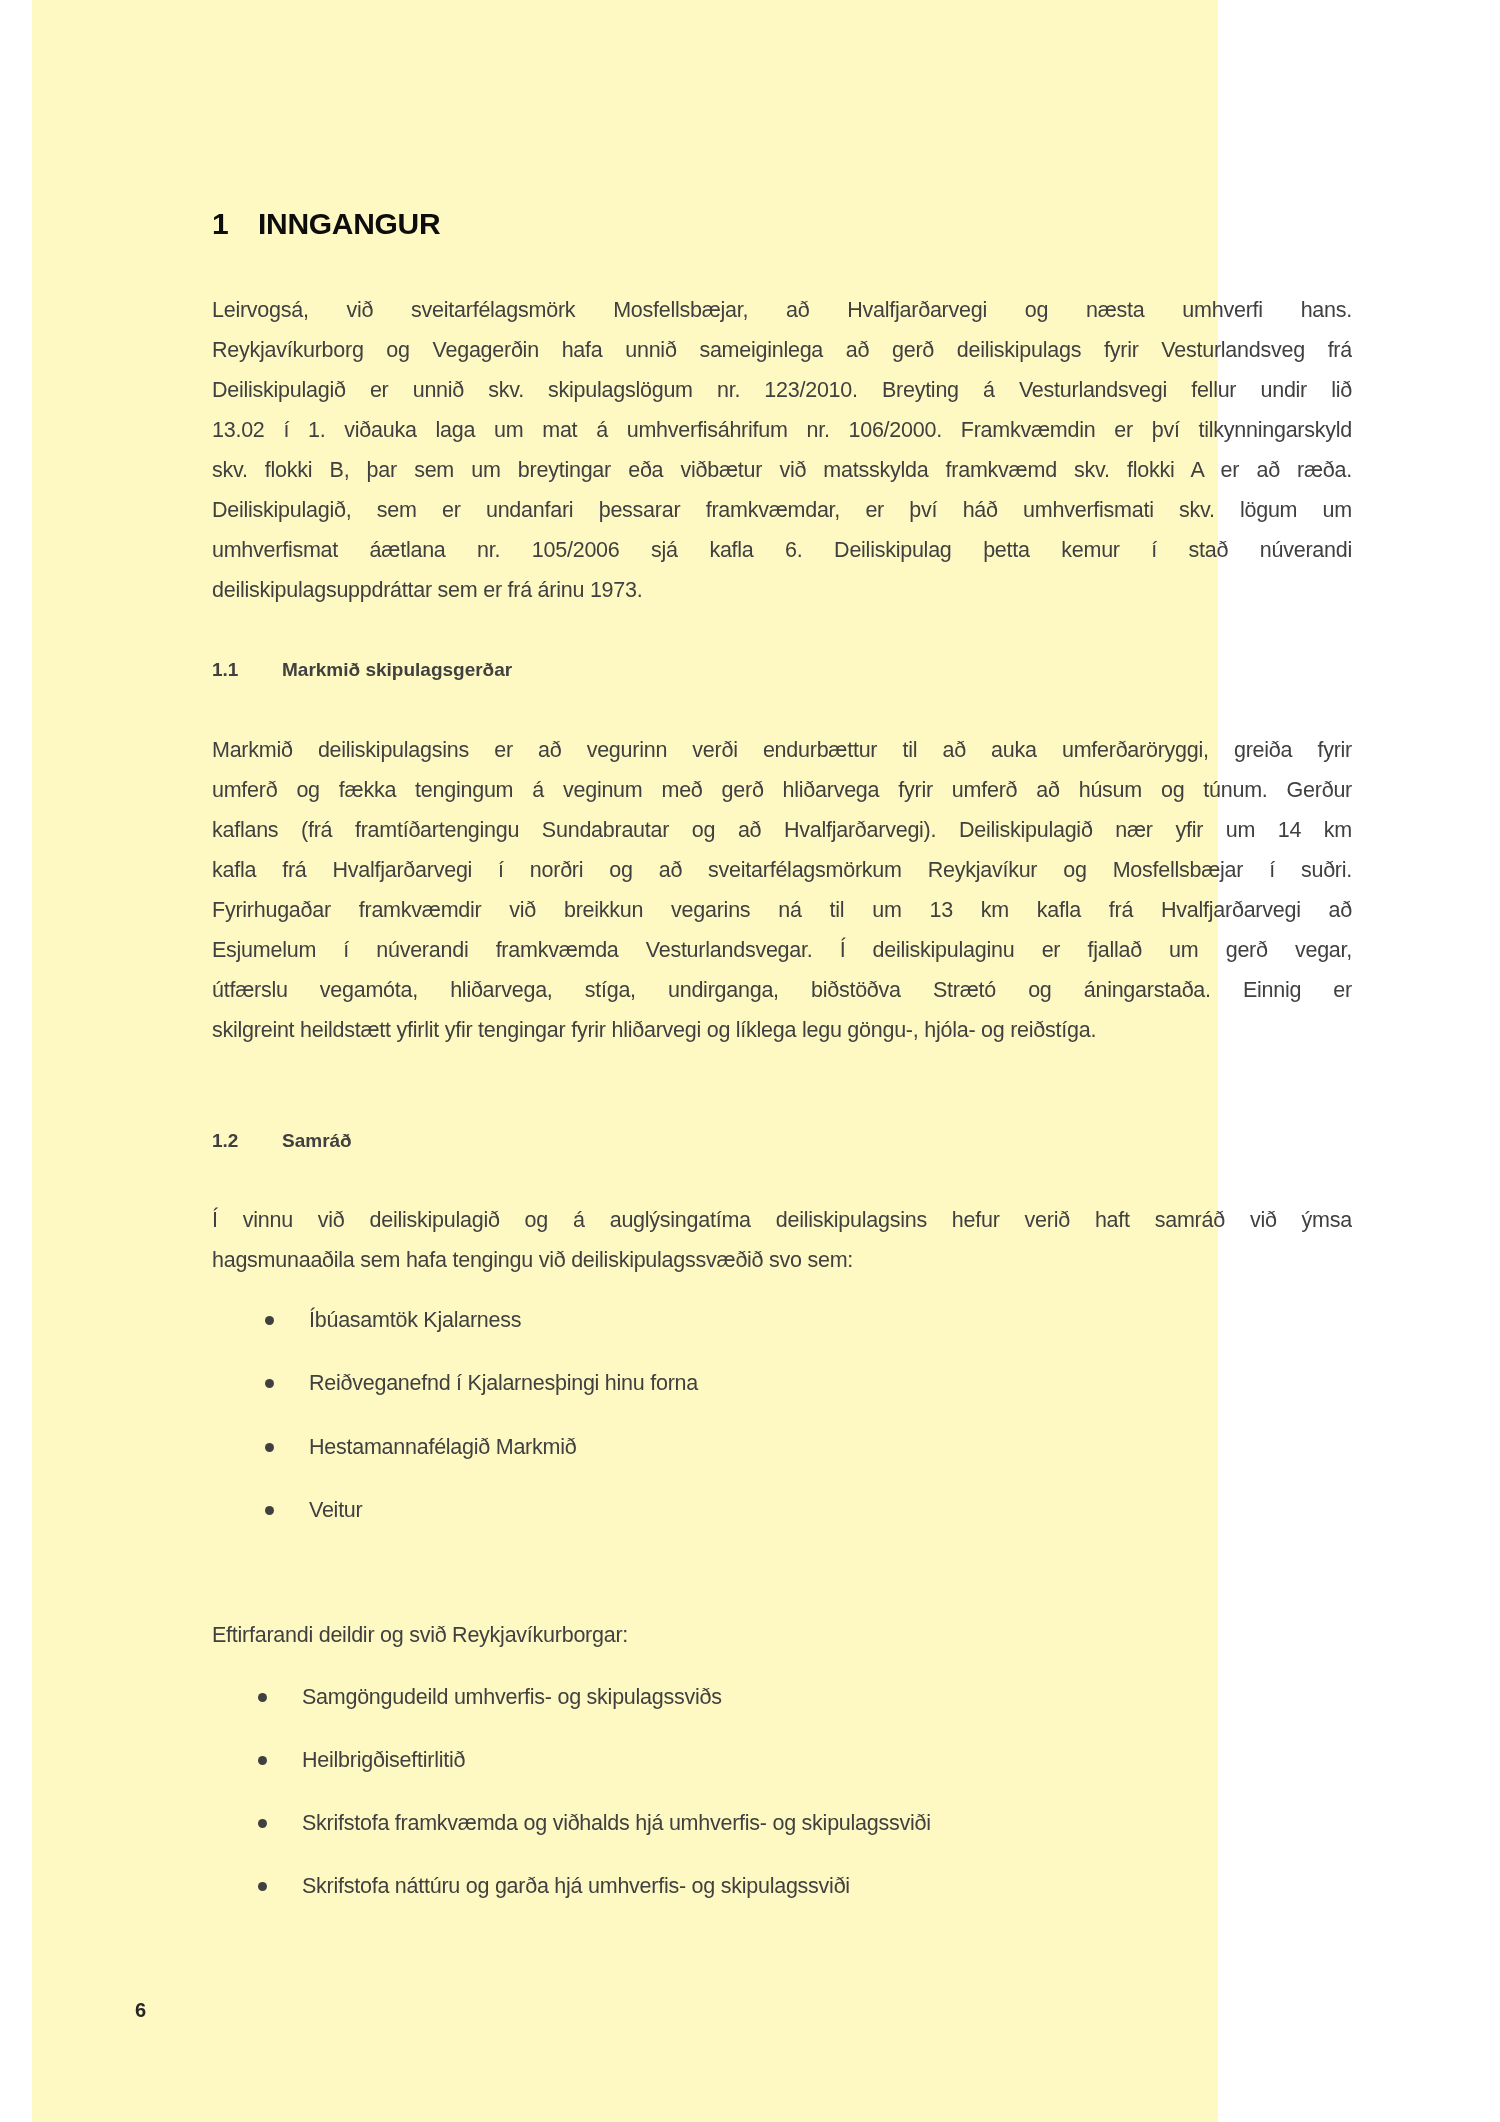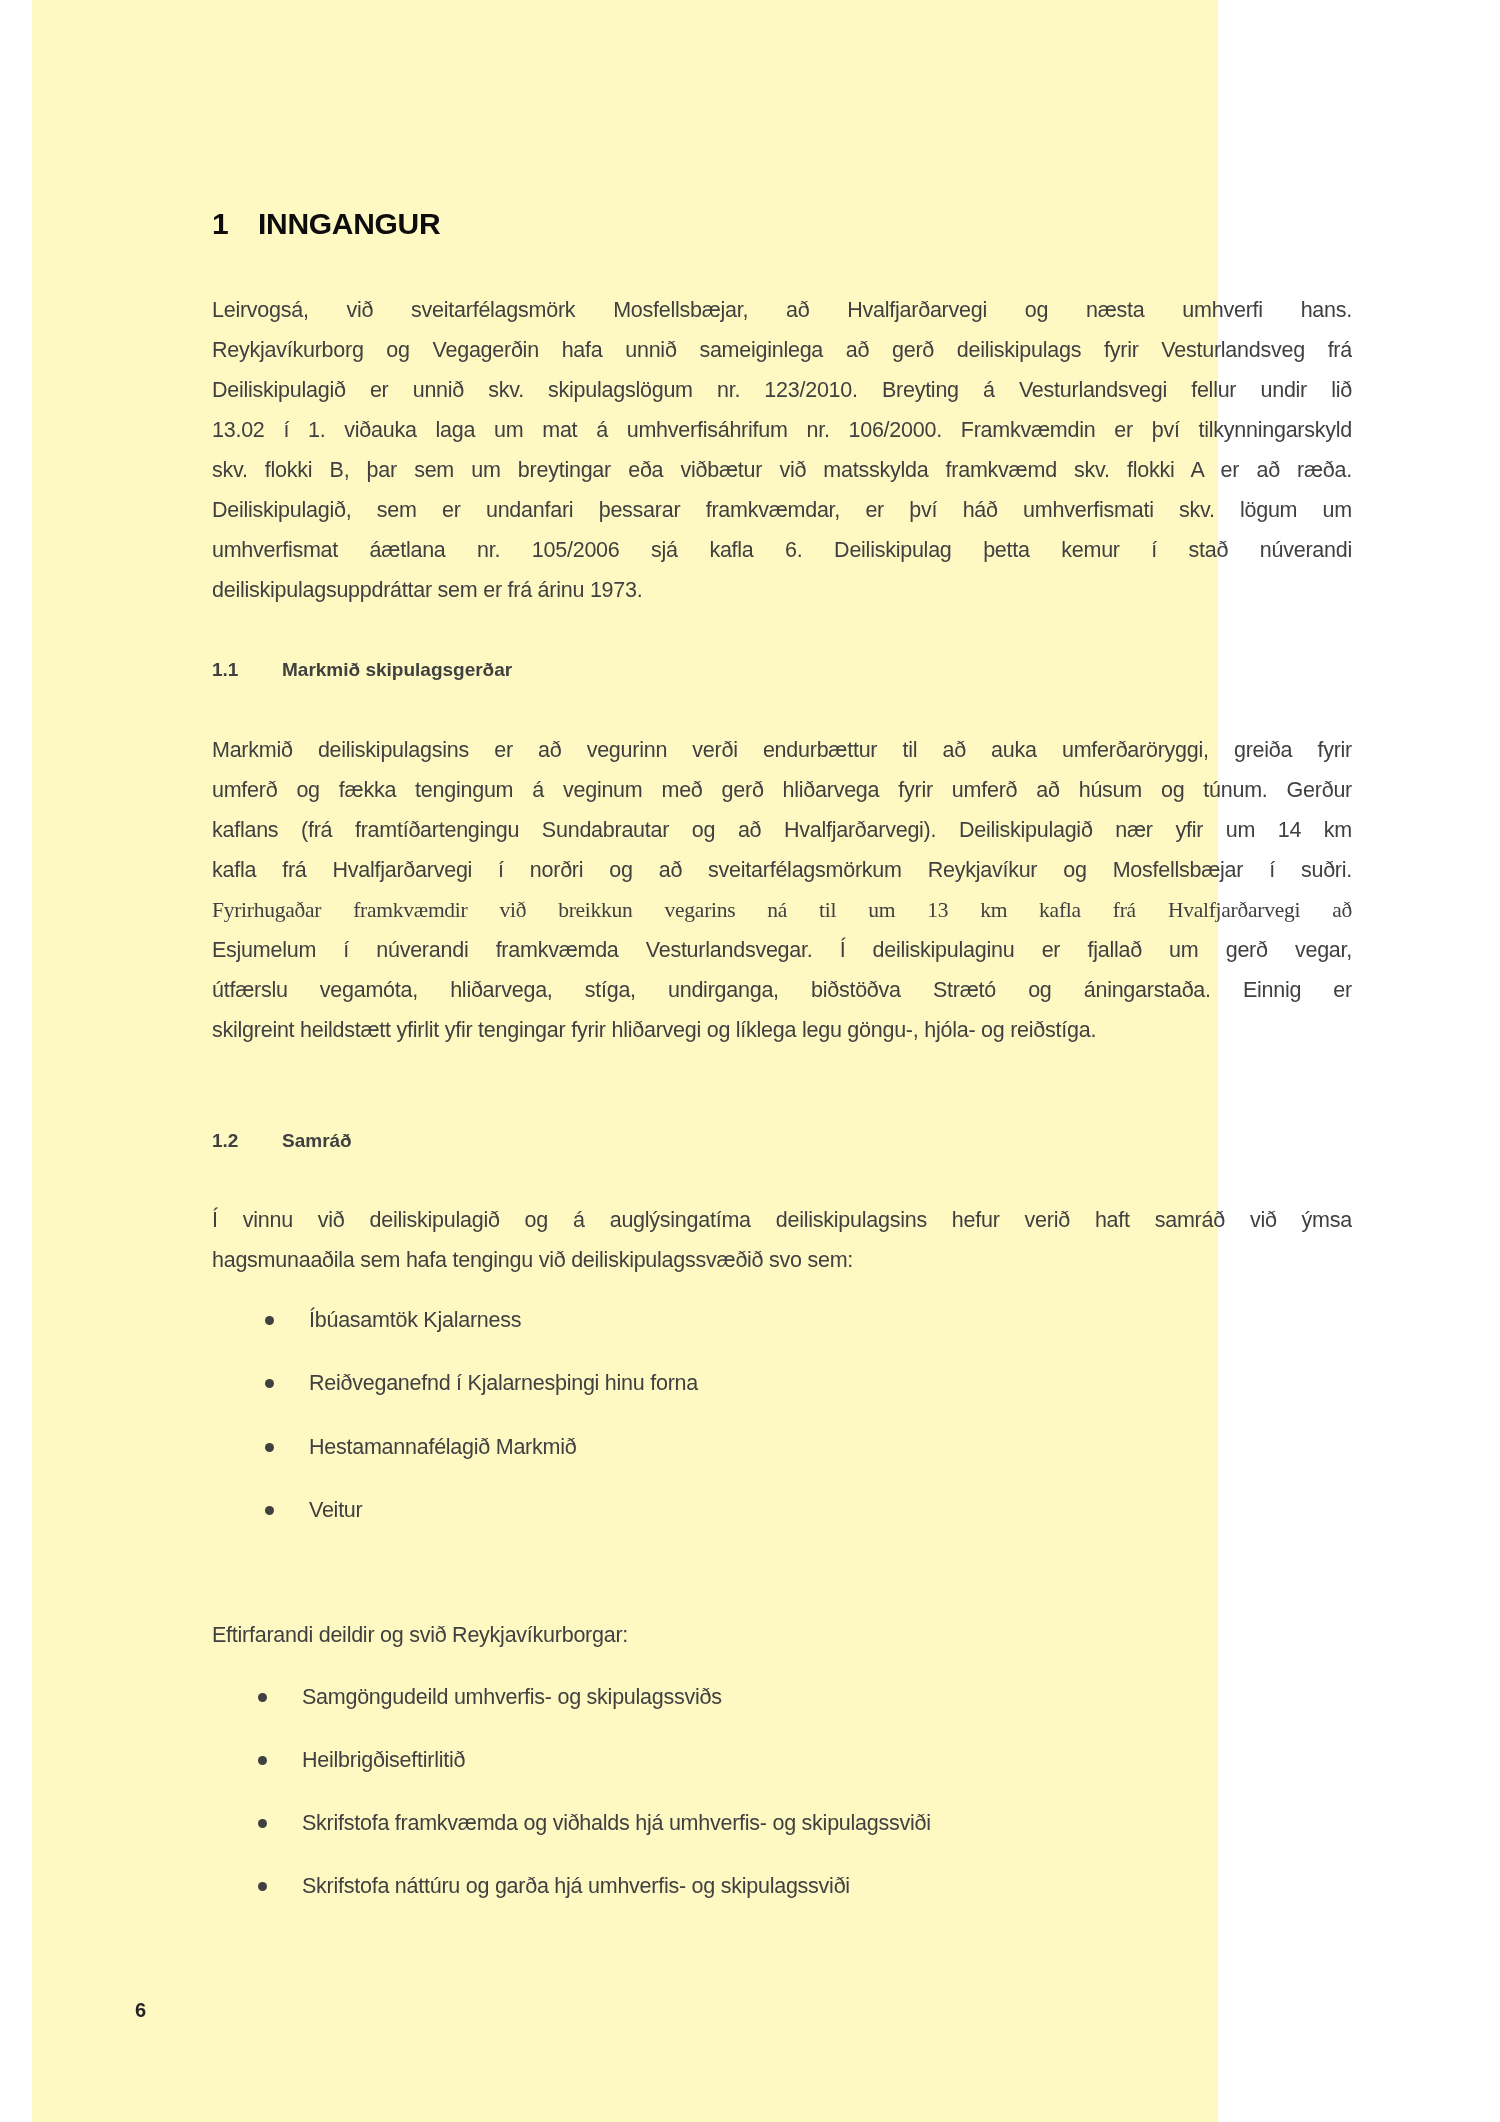--- a/index.html
+++ b/index.html
@@ -108,21 +108,21 @@
 
   <div class="abs h2" style="top:655px;">
     <span class="num">1.1</span><span>Markmið skipulagsgerðar</span>
   </div>
 
   <div class="para" style="top:730px;">
     <span class="line" style="white-space: normal; overflow: hidden;">Markmið deiliskipulagsins er að vegurinn verði endurbættur til að auka umferðaröryggi, greiða fyrir</span>
     <span class="line" style="white-space: normal; overflow: hidden;">umferð og fækka tengingum á veginum með gerð hliðarvega fyrir umferð að húsum og túnum. Gerður</span>
     <span class="line" style="white-space: normal; overflow: hidden;">kaflans (frá framtíðartengingu Sundabrautar og að Hvalfjarðarvegi). Deiliskipulagið nær yfir um 14 km</span>
     <span class="line" style="white-space: normal; overflow: hidden;">kafla frá Hvalfjarðarvegi í norðri og að sveitarfélagsmörkum Reykjavíkur og Mosfellsbæjar í suðri.</span>
-    <span class="line" style="white-space: normal; overflow: hidden; font-family: Liberation Serif, serif;">Fyrirhugaðar framkvæmdir við breikkun vegarins ná til um 13 km kafla frá Hvalfjarðarvegi að</span>
+    <span class="line" style="white-space: normal; overflow: hidden;">Fyrirhugaðar framkvæmdir við breikkun vegarins ná til um 13 km kafla frá Hvalfjarðarvegi að</span>
     <span class="line" style="white-space: normal; overflow: hidden;">Esjumelum í núverandi framkvæmda Vesturlandsvegar. Í deiliskipulaginu er fjallað um gerð vegar,</span>
     <span class="line" style="white-space: normal; overflow: hidden;">útfærslu vegamóta, hliðarvega, stíga, undirganga, biðstöðva Strætó og áningarstaða. Einnig er</span>
     <span class="line last">skilgreint heildstætt yfirlit yfir tengingar fyrir hliðarvegi og líklega legu göngu-, hjóla- og reiðstíga.</span>
   </div>
 
   <div class="abs h2" style="top:1126px;">
     <span class="num">1.2</span><span>Samráð</span>
   </div>
 
   <div class="para" style="top:1200px;">

